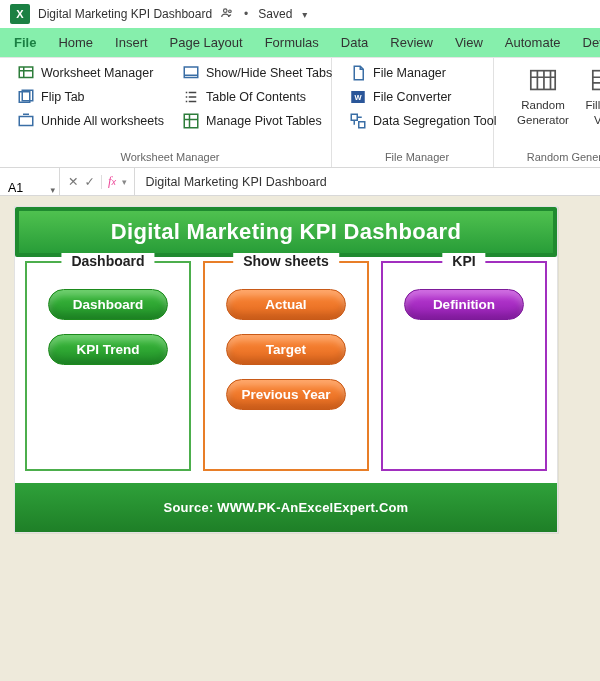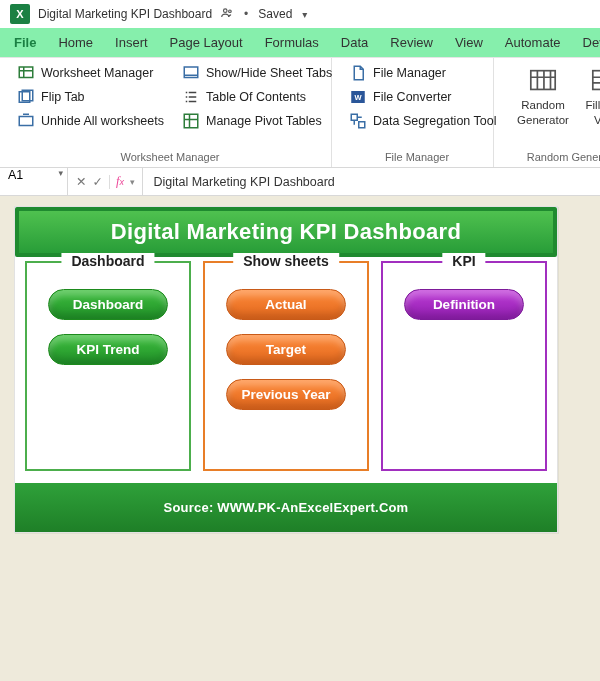--- a/index.html
+++ b/index.html
@@ -26,21 +26,21 @@
 .ribbon-item { display: flex; align-items: center; gap: 6px; font-size: 12.5px; color: #222; cursor: pointer; white-space: nowrap; }
 .ribbon-item .ico { width: 18px; height: 18px; display: flex; align-items: center; justify-content: center; }
 .ribbon-item .ico svg { width: 18px; height: 18px; }
 .ribbon-big { display: flex; flex-direction: column; align-items: center; gap: 3px; font-size: 11.5px; color: #333; cursor: pointer; text-align: center; padding-top: 2px; width: 64px; }
 .ribbon-big .bigico { width: 30px; height: 30px; display: flex; align-items: center; justify-content: center; }
 .ribbon-big .bigico svg { width: 30px; height: 30px; }
 .ribbon-group-label { text-align: center; font-size: 11px; color: #666; padding: 3px 0 4px; }
 
 
 .formulabar { background: #fff; height: 28px; display: flex; align-items: center; border-bottom: 1px solid #d8d8d8; font-size: 12.5px; }
-.namebox { width: 68px; border-right: 1px solid #d8d8d8; height: 100%; display: flex; align-items: flex-start; padding: 0 8px; position: relative; }
+.namebox { width: 60px; border-right: 1px solid #d8d8d8; height: 100%; display: flex; align-items: flex-end; padding: 0 8px; position: relative; }
 .namebox .dd { position: absolute; right: 4px; font-size: 9px; color: #666; }
 .fx-controls { display: flex; align-items: center; gap: 6px; padding: 0 8px; border-right: 1px solid #d8d8d8; height: 100%; color: #777; }
 .fx-controls .sep { width: 1px; height: 14px; background: #ddd; }
 .fx-controls .fx { font-style: italic; font-family: "Times New Roman", serif; color: #ec4899; }
 .formula-input { flex: 1; padding: 0 10px; color: #333; }
 
 
 .sheet { position: relative; padding: 10px 14px 0 14px; background: #eeeadb; height: calc(681px - 28px - 30px - 110px - 28px); }
 .card { width: 544px; background: #ffffff; border: 1px solid #e2e2e2; box-shadow: 1px 1px 0 rgba(0,0,0,0.05); }
 .card-title { background: linear-gradient(#4fc14f,#289d38); color: #fff; text-align: center; font-size: 22px; font-weight: bold; padding: 8px 4px; border: 4px solid #1f8a2f; border-radius: 2px; margin: 0; letter-spacing: .3px; }

